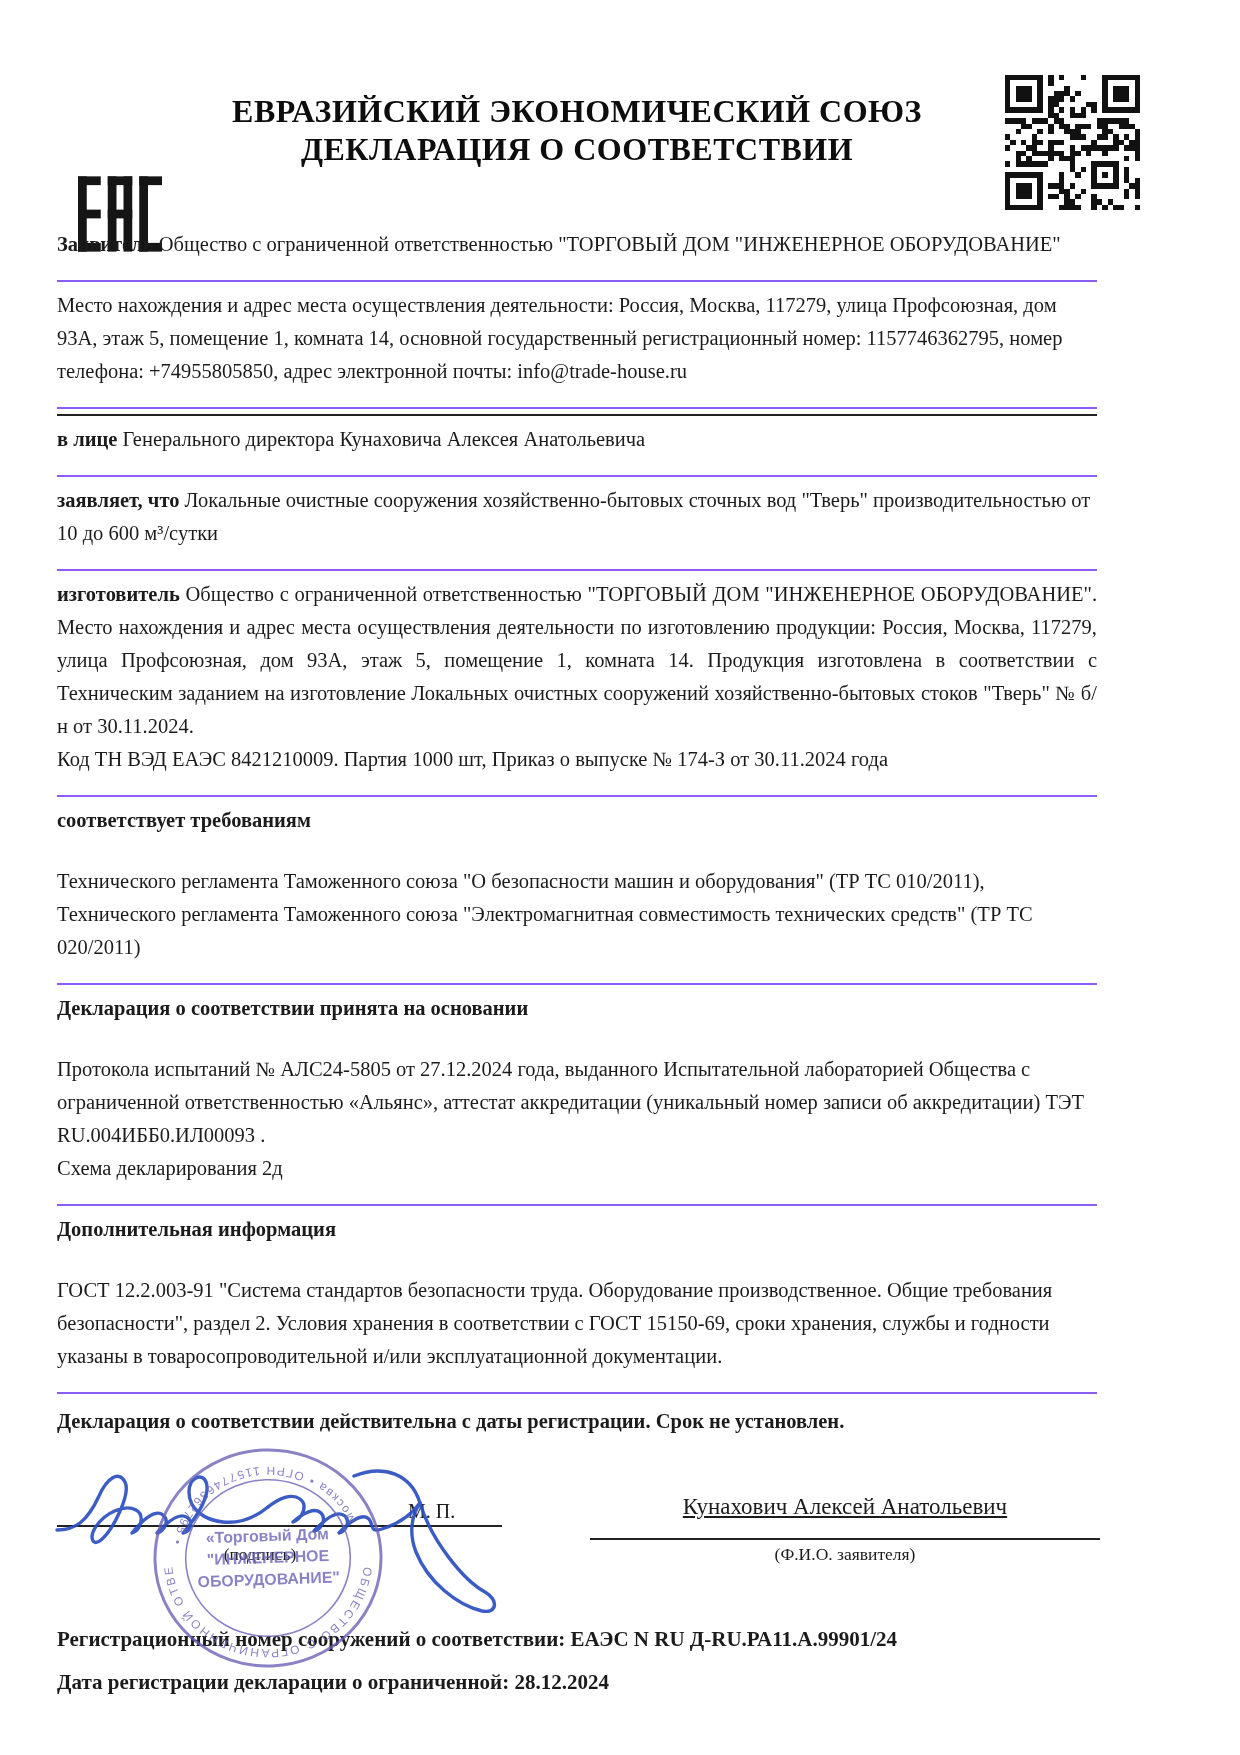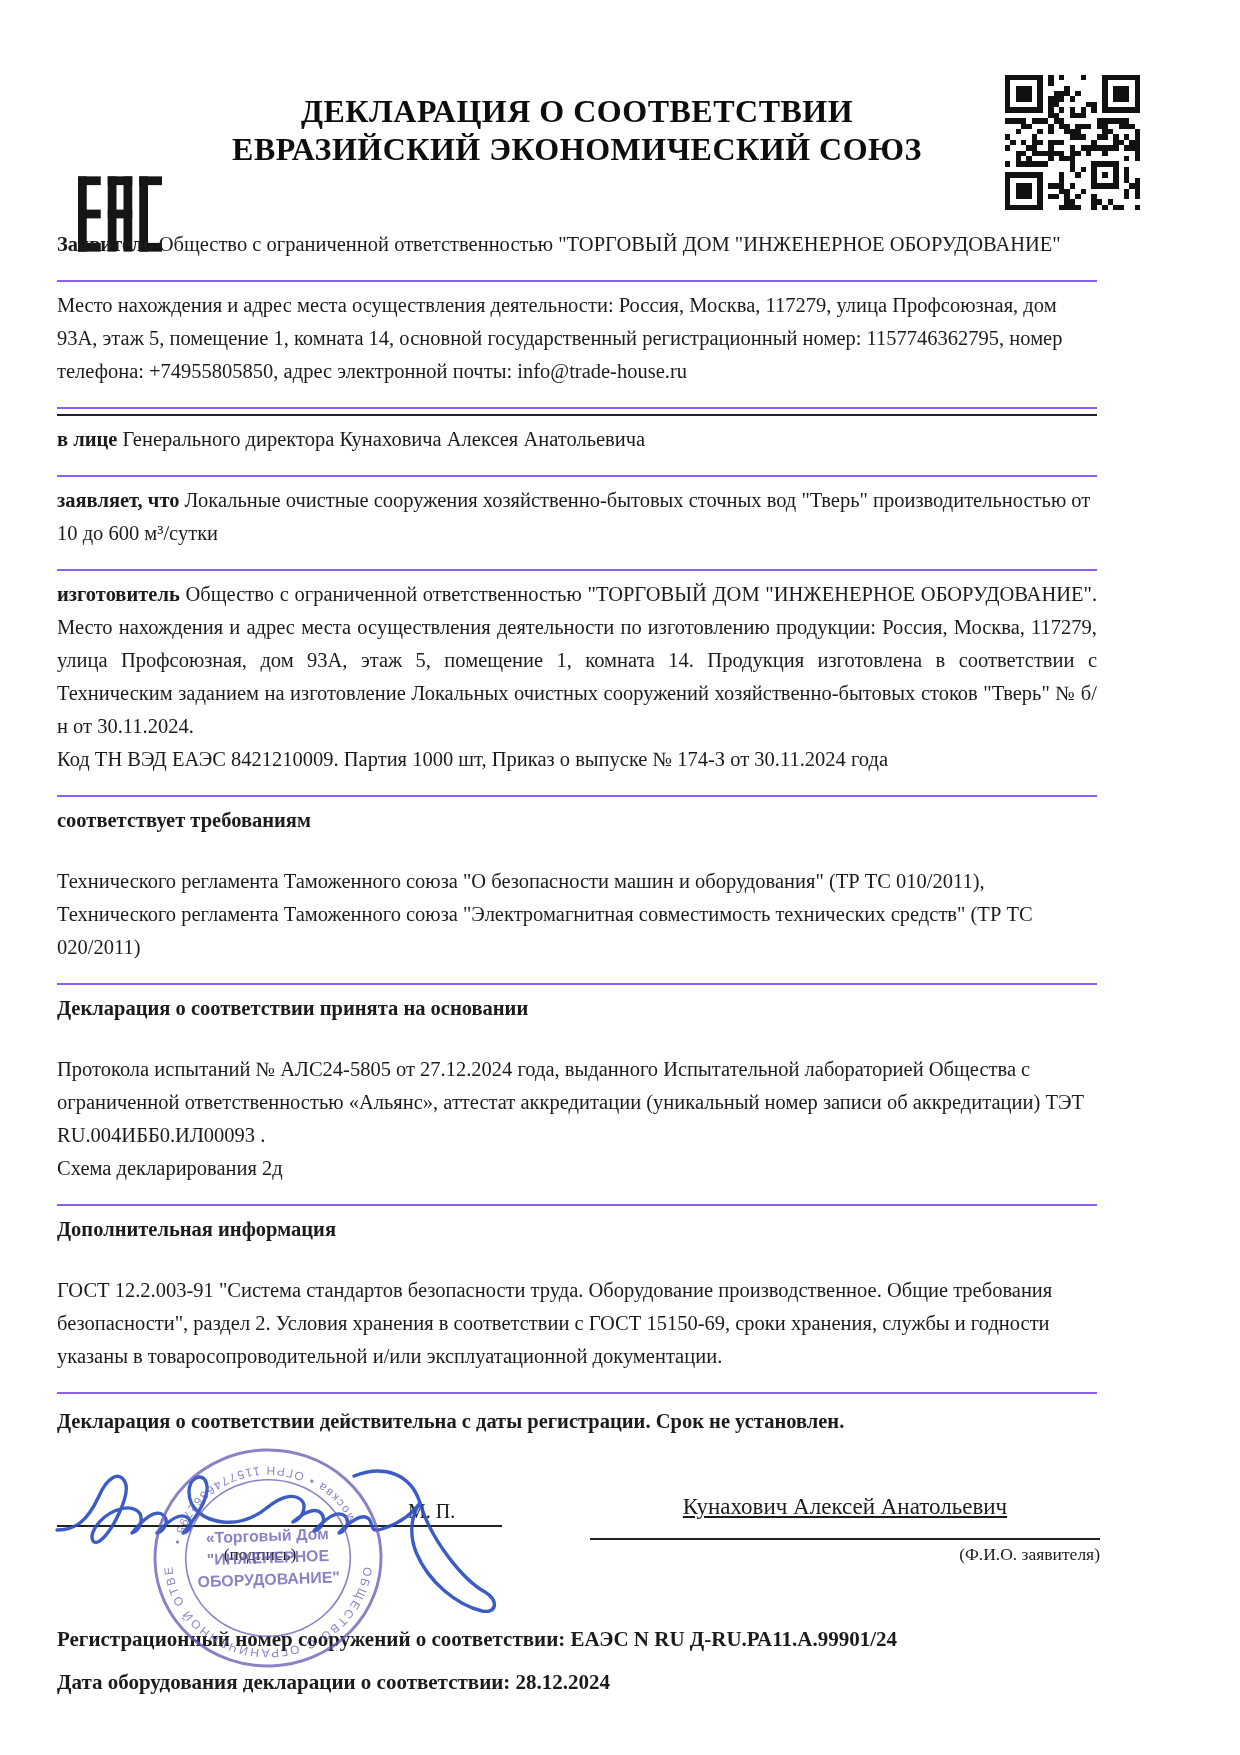--- a/index.html
+++ b/index.html
@@ -30,21 +30,21 @@
   .gap-top{margin-top:28px;}
   .validity{font-weight:700;margin-top:11px;}
   
   .sig-row{position:relative;height:122px;margin-top:18px;}
   .sig-svg{position:absolute;left:-8px;top:-22px;z-index:2;pointer-events:none;}
   .sig-line{position:absolute;left:0;top:0;width:445px;height:69px;border-bottom:2px solid #222;}
   .sig-caption{position:absolute;left:108px;top:88px;width:190px;text-align:center;font-size:17.5px;}
   .mp-label{position:absolute;left:351px;top:44px;font-size:20px;}
   .fio-box{position:absolute;left:533px;top:0;width:510px;text-align:center;}
   .fio-name{font-size:23px;padding-top:38px;border-bottom:2px solid #222;padding-bottom:18px;text-decoration:underline;}
-  .fio-caption{font-size:17.5px;padding-top:4px;text-align:right;}
+  .fio-caption{font-size:17.5px;padding-top:4px;}
   
   .stamp{position:absolute;left:92px;top:-12px;width:238px;height:228px;z-index:3;opacity:.78;pointer-events:none;}
   
   .footer{margin-top:46px;font-size:21px;line-height:30px;}
   .footer .row{font-weight:700;margin-bottom:13px;}
   .reg-line{margin-top:0;}
 </style>
 </head>
 <body>
 
@@ -88,22 +88,22 @@
         <path d="M16 16h5v5h-5z M17 17v3h3v-3z" fill-rule="evenodd"></path>
         <rect x="18" y="18" width="1" height="1"></rect>
         <path id="qr-mods" d="M8 0h1v1h-1zM10 0h1v1h-1zM14 0h1v1h-1zM8 1h1v1h-1zM11 2h1v1h-1zM9 3h1v1h-1zM10 3h1v1h-1zM11 3h1v1h-1zM13 3h1v1h-1zM8 4h1v1h-1zM9 4h1v1h-1zM10 4h1v1h-1zM12 4h1v1h-1zM8 5h1v1h-1zM9 5h1v1h-1zM15 5h1v1h-1zM16 5h1v1h-1zM8 6h1v1h-1zM10 6h1v1h-1zM12 6h1v1h-1zM14 6h1v1h-1zM16 6h1v1h-1zM8 7h1v1h-1zM9 7h1v1h-1zM12 7h1v1h-1zM13 7h1v1h-1zM14 7h1v1h-1zM0 8h1v1h-1zM1 8h1v1h-1zM2 8h1v1h-1zM3 8h1v1h-1zM5 8h1v1h-1zM6 8h1v1h-1zM7 8h1v1h-1zM9 8h1v1h-1zM10 8h1v1h-1zM17 8h1v1h-1zM18 8h1v1h-1zM19 8h1v1h-1zM20 8h1v1h-1zM21 8h1v1h-1zM22 8h1v1h-1zM3 9h1v1h-1zM4 9h1v1h-1zM8 9h1v1h-1zM10 9h1v1h-1zM11 9h1v1h-1zM13 9h1v1h-1zM14 9h1v1h-1zM15 9h1v1h-1zM17 9h1v1h-1zM18 9h1v1h-1zM21 9h1v1h-1zM22 9h1v1h-1zM23 9h1v1h-1zM2 10h1v1h-1zM6 10h1v1h-1zM8 10h1v1h-1zM11 10h1v1h-1zM12 10h1v1h-1zM13 10h1v1h-1zM18 10h1v1h-1zM19 10h1v1h-1zM24 10h1v1h-1zM0 11h1v1h-1zM5 11h1v1h-1zM12 11h1v1h-1zM13 11h1v1h-1zM14 11h1v1h-1zM17 11h1v1h-1zM18 11h1v1h-1zM20 11h1v1h-1zM22 11h1v1h-1zM24 11h1v1h-1zM1 12h1v1h-1zM3 12h1v1h-1zM5 12h1v1h-1zM6 12h1v1h-1zM8 12h1v1h-1zM9 12h1v1h-1zM10 12h1v1h-1zM16 12h1v1h-1zM20 12h1v1h-1zM21 12h1v1h-1zM23 12h1v1h-1zM24 12h1v1h-1zM0 13h1v1h-1zM4 13h1v1h-1zM5 13h1v1h-1zM8 13h1v1h-1zM12 13h1v1h-1zM14 13h1v1h-1zM15 13h1v1h-1zM16 13h1v1h-1zM17 13h1v1h-1zM18 13h1v1h-1zM19 13h1v1h-1zM20 13h1v1h-1zM22 13h1v1h-1zM23 13h1v1h-1zM24 13h1v1h-1zM2 14h1v1h-1zM3 14h1v1h-1zM5 14h1v1h-1zM6 14h1v1h-1zM7 14h1v1h-1zM8 14h1v1h-1zM9 14h1v1h-1zM10 14h1v1h-1zM12 14h1v1h-1zM13 14h1v1h-1zM15 14h1v1h-1zM18 14h1v1h-1zM24 14h1v1h-1zM2 15h1v1h-1zM4 15h1v1h-1zM8 15h1v1h-1zM10 15h1v1h-1zM11 15h1v1h-1zM12 15h1v1h-1zM22 15h1v1h-1zM24 15h1v1h-1zM0 16h1v1h-1zM2 16h1v1h-1zM3 16h1v1h-1zM4 16h1v1h-1zM5 16h1v1h-1zM6 16h1v1h-1zM7 16h1v1h-1zM12 16h1v1h-1zM12 17h1v1h-1zM14 17h1v1h-1zM22 17h1v1h-1zM10 18h1v1h-1zM13 18h1v1h-1zM22 18h1v1h-1zM10 19h1v1h-1zM22 19h1v1h-1zM24 19h1v1h-1zM8 20h1v1h-1zM9 20h1v1h-1zM10 20h1v1h-1zM12 20h1v1h-1zM23 20h1v1h-1zM24 20h1v1h-1zM10 21h1v1h-1zM11 21h1v1h-1zM14 21h1v1h-1zM22 21h1v1h-1zM24 21h1v1h-1zM8 22h1v1h-1zM9 22h1v1h-1zM11 22h1v1h-1zM13 22h1v1h-1zM16 22h1v1h-1zM22 22h1v1h-1zM24 22h1v1h-1zM11 23h1v1h-1zM12 23h1v1h-1zM16 23h1v1h-1zM17 23h1v1h-1zM19 23h1v1h-1zM10 24h1v1h-1zM11 24h1v1h-1zM12 24h1v1h-1zM13 24h1v1h-1zM16 24h1v1h-1zM18 24h1v1h-1zM20 24h1v1h-1zM21 24h1v1h-1zM24 24h1v1h-1z"></path>
       </g>
     </svg>
   </div>
 
   <div class="content">
 
     <div class="title-block">
+      <div class="title-line">ЕВРАЗИЙСКИЙ ЭКОНОМИЧЕСКИЙ СОЮЗ</div>
       <div class="title-line">ДЕКЛАРАЦИЯ О СООТВЕТСТВИИ</div>
-      <div class="title-line">ЕВРАЗИЙСКИЙ ЭКОНОМИЧЕСКИЙ СОЮЗ</div>
     </div>
 
     <div class="body-text">
 
       <div class="sec">
         <span class="lead">Заявитель</span>
         <span>Общество с ограниченной ответственностью "ТОРГОВЫЙ ДОМ "ИНЖЕНЕРНОЕ ОБОРУДОВАНИЕ"</span>
       </div>
 
       <div class="sec double">
@@ -190,18 +190,18 @@
         <div class="fio-caption">(Ф.И.О. заявителя)</div>
       </div>
     </div>
 
     <div class="footer">
       <div class="row reg-line">
         <span>Регистрационный номер сооружений о соответствии:</span>
         <span>ЕАЭС N RU Д-RU.РА11.А.99901/24</span>
       </div>
       <div class="row">
-        <span>Дата оборудования декларации о соответствии:</span>
+        <span>Дата регистрации декларации о ограниченной:</span>
         <span>28.12.2024</span>
       </div>
     </div>
   </div>
 </div>
 
 </body></html>

